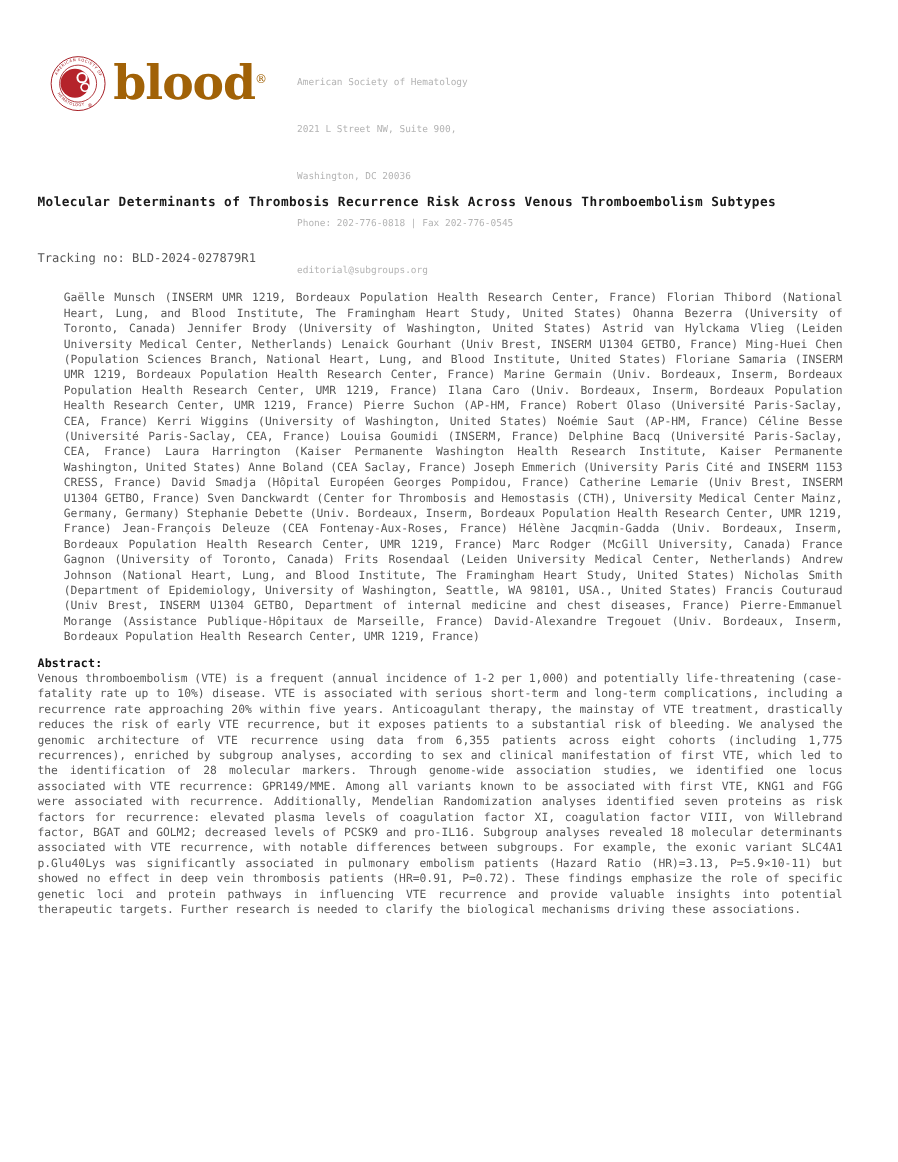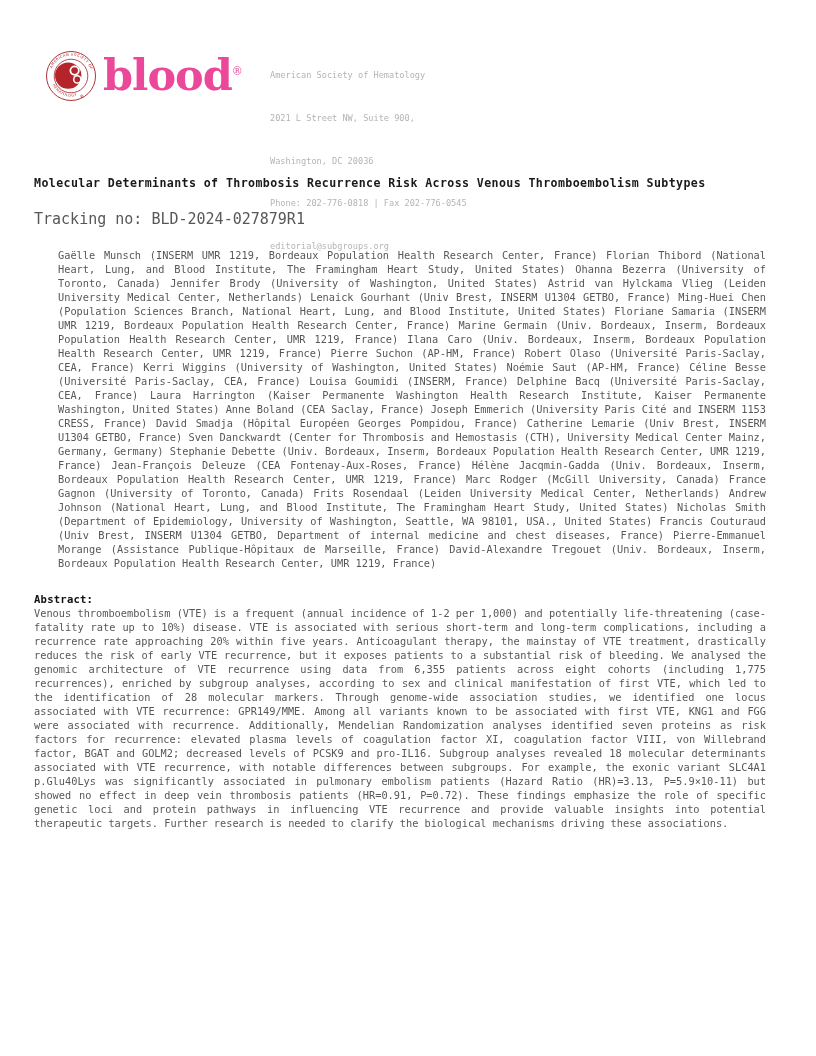--- a/index.html
+++ b/index.html
@@ -38,21 +38,21 @@
     height: 52px;
     flex: 0 0 52px;
   }
   .ash-seal svg { display: block; }
 
   .wordmark {
     font-family: "DejaVu Serif", "Liberation Serif", serif;
     font-size: 43px;
     line-height: 43px;
     font-weight: 700;
-    color: #ec4899;
+    color: #a16207;
     letter-spacing: -1px;
     position: relative;
     top: -2px;
   }
   .wordmark .reg {
     font-size: 11px;
     vertical-align: super;
     letter-spacing: 0;
     font-weight: 400;
   }
@@ -80,40 +80,40 @@
     font-size: 11.6px;
     line-height: 16.5px;
     font-weight: 700;
     color: #1a1a1a;
     letter-spacing: 0.4px;
     margin: 0;
     white-space: pre-wrap;
   }
 
   .tracking {
-    margin-top: 20px;
-    font-size: 15px;
+    margin-top: 36px;
+    font-size: 11px;
     line-height: 14px;
     color: #575757;
     white-space: pre-wrap;
   }
 
   .authors {
     margin-top: 22px;
     font-size: 10.3px;
     line-height: 14px;
     color: #575757;
     text-align: justify;
     white-space: normal;
     word-spacing: 0px;
     margin-left: 24px;
   }
 
   .section {
-    margin-top: 22px;
+    margin-top: 10px;
   }
   .section-heading {
     font-size: 10.6px;
     line-height: 14px;
     font-weight: 700;
     color: #111111;
     letter-spacing: 0.2px;
   }
   .section-heading .inline-value {
     font-weight: 400;

